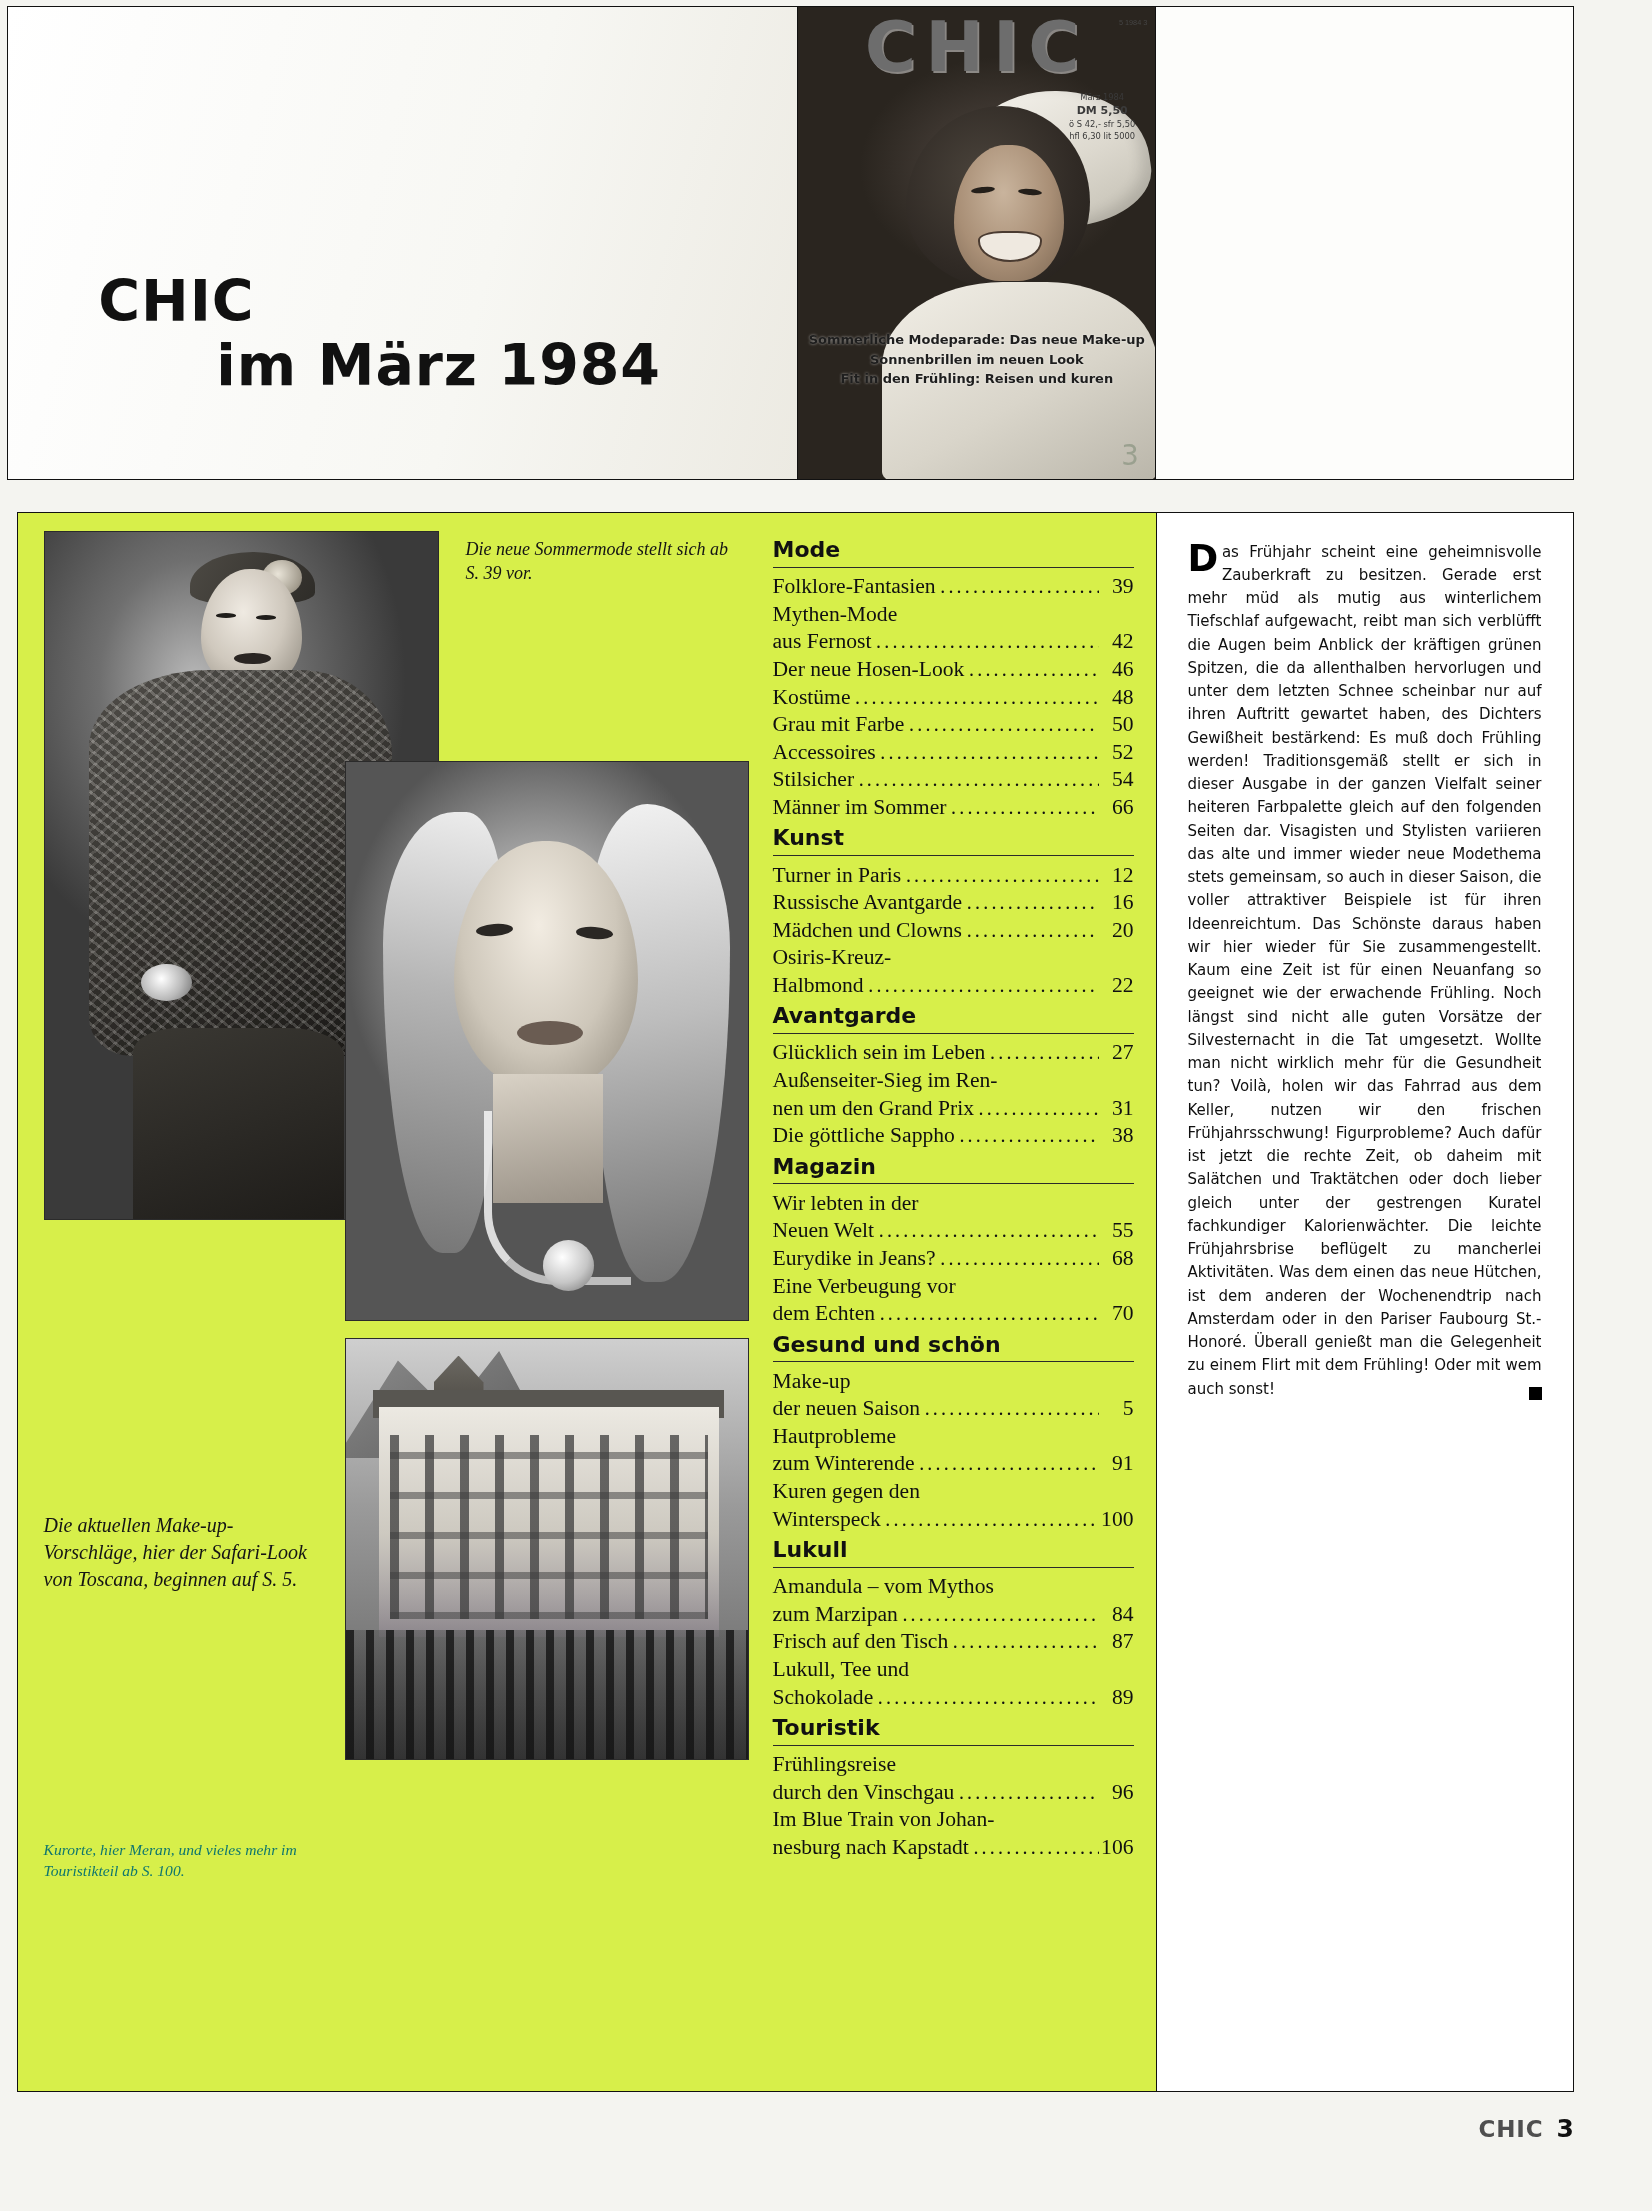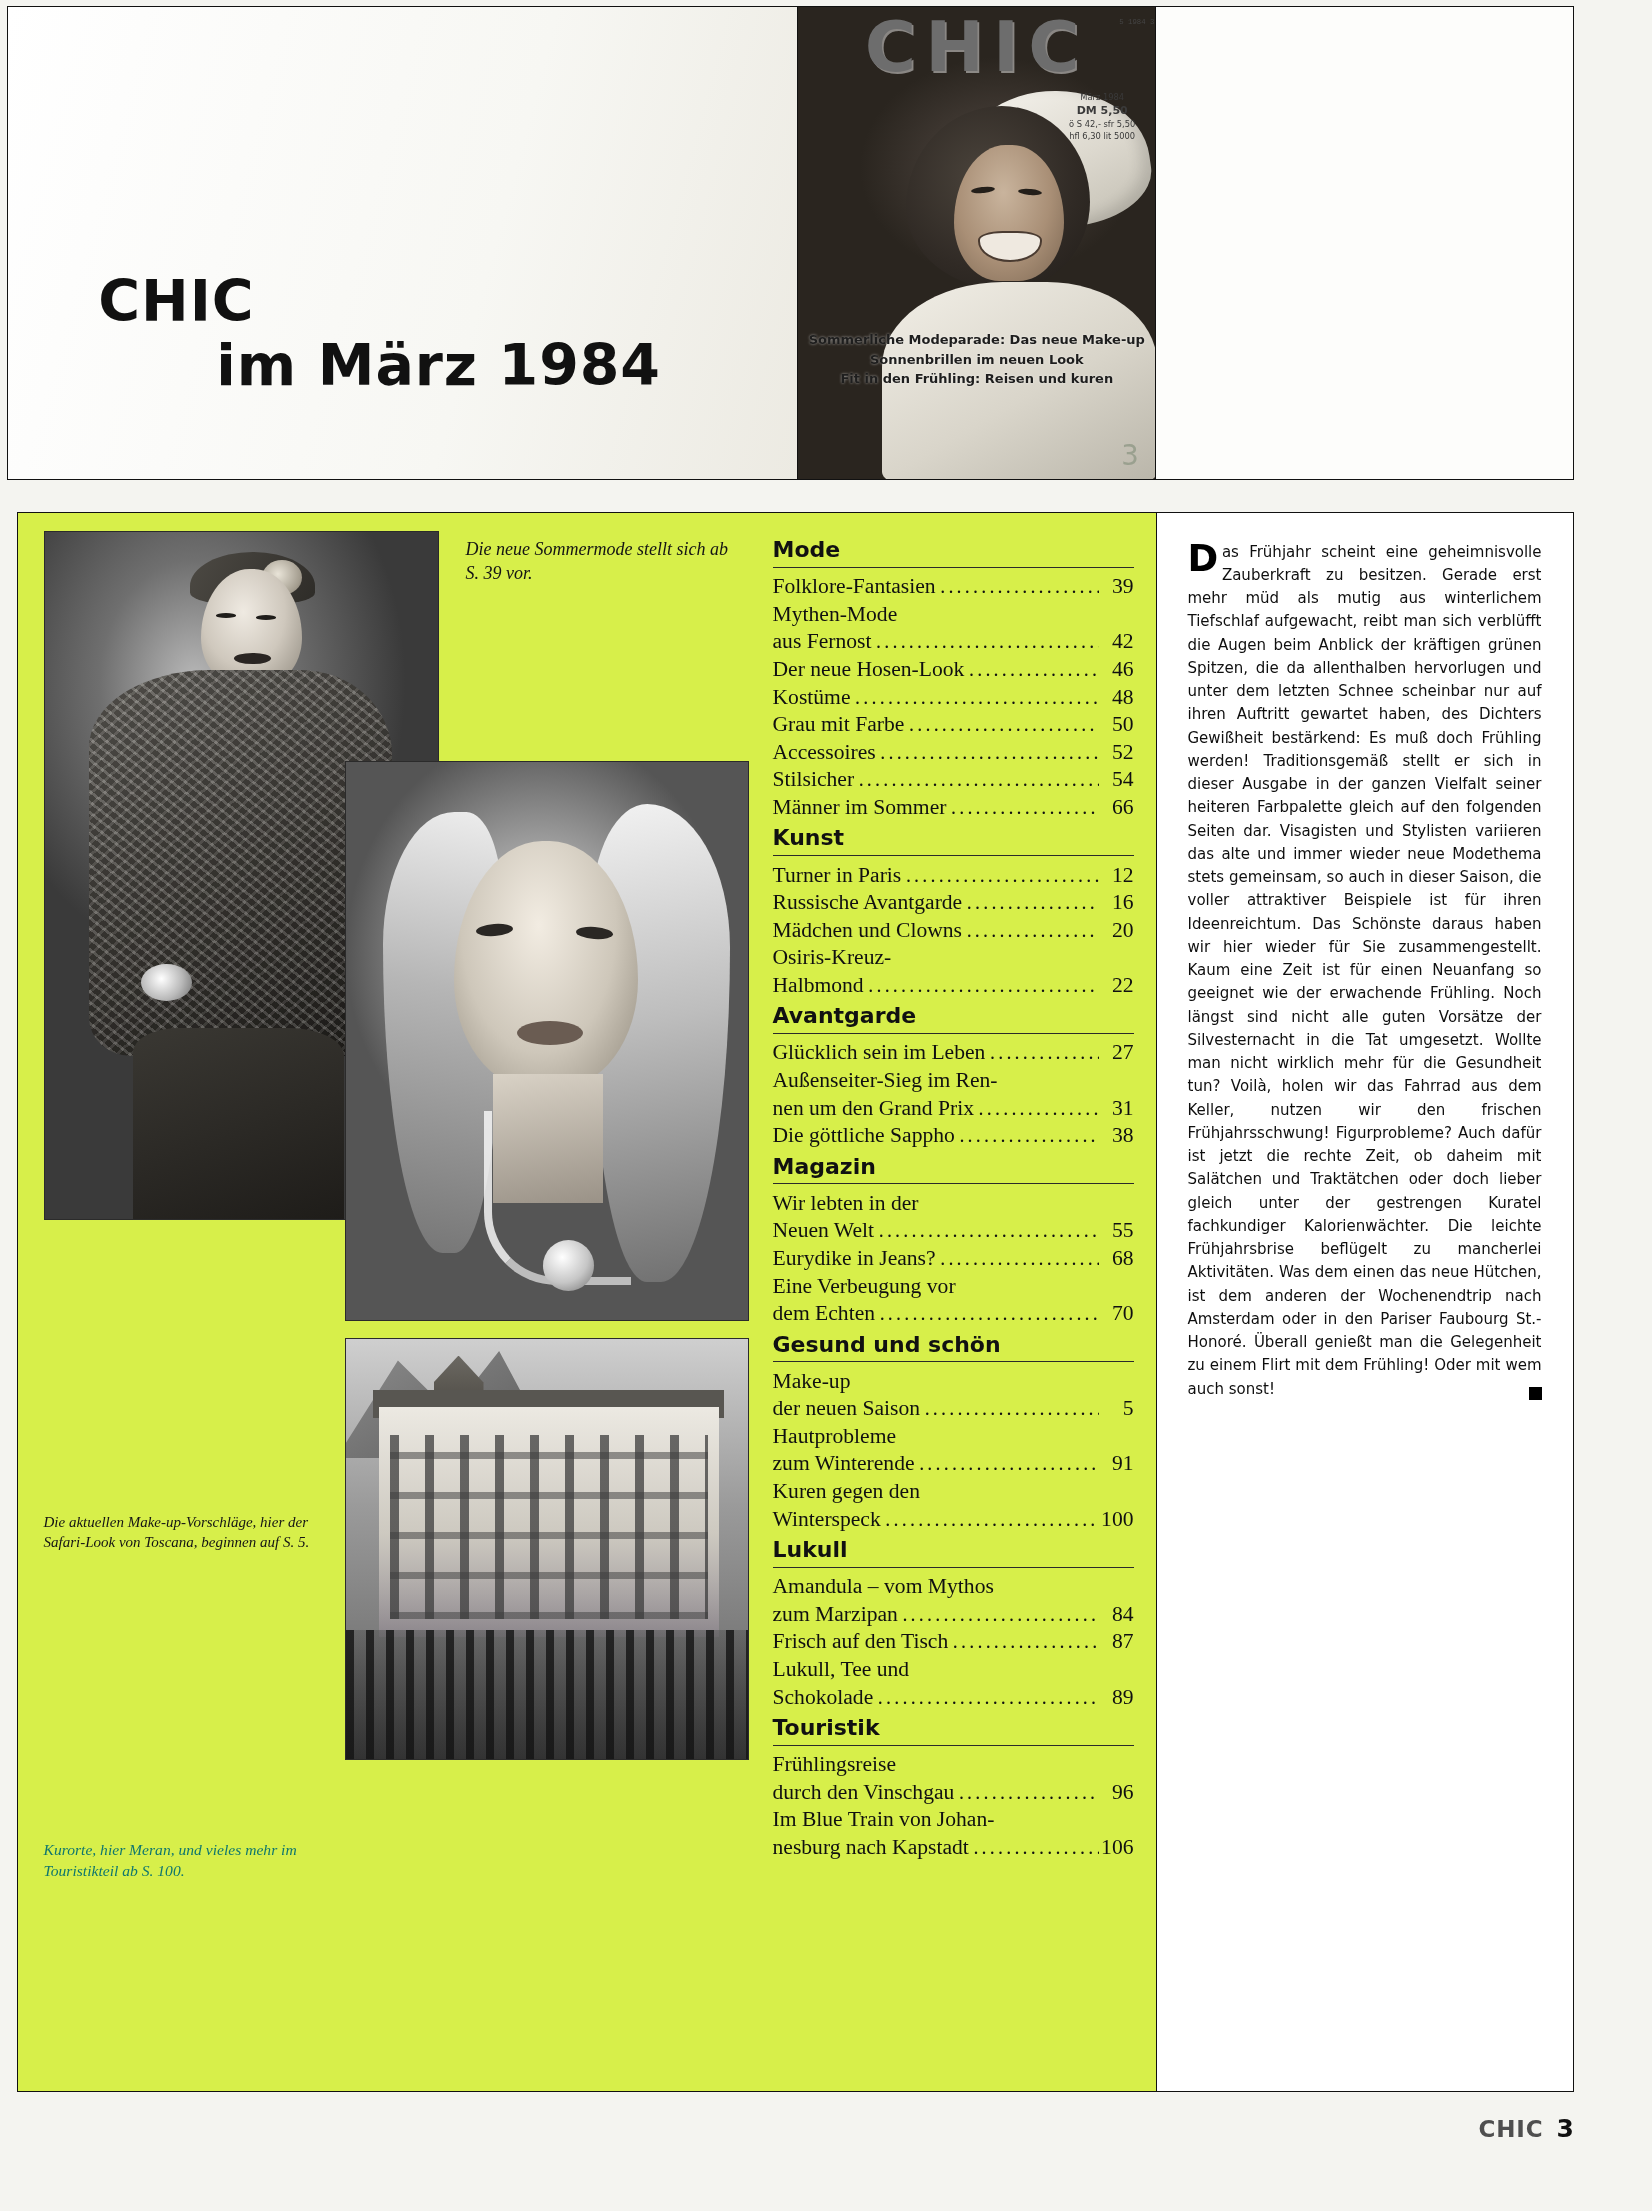--- a/index.html
+++ b/index.html
@@ -73,24 +73,24 @@
     font-family: "DejaVu Sans", sans-serif;
     font-weight: bold;
     font-size: 70px;
     letter-spacing: 9.2px;
     color: #6d6d6d;
     text-shadow: 1.8px 1.8px 0 rgba(255,255,255,.45);
     line-height: .95;
   }
   .cover-barcode {
     position: absolute;
-    top: 11px; right: 1px;
+    top: 11px; right: 8px;
     font-size: 7.3px;
     color: #444;
-    font-family: Liberation Mono, monospace;
+    font-family: Liberation Sans, sans-serif;
   }
   .cover-price {
     position: absolute;
     top: 84px; right: 20px;
     text-align: center;
     font-family: "DejaVu Sans", sans-serif;
     font-size: 8.3px;
     color: #3a3a3a;
     line-height: 1.45;
   }
@@ -382,21 +382,21 @@
       repeating-linear-gradient(90deg, rgba(25,25,25,.85) 0 8.3px, rgba(120,120,120,.25) 8.3px 20px),
       linear-gradient(180deg, rgba(60,60,60,.4) 0%, rgba(20,20,20,.9) 100%);
   }
 
   .cap-mid {
     position: absolute;
     left: 26px; top: 999px;
     width: 275px;
     font-family: "Liberation Serif", serif;
     font-style: italic;
-    font-size: 15px;
+    font-size: 20px;
     line-height: 1.35;
     color: #141414;
   }
   .cap-bot {
     position: absolute;
     left: 26px; top: 1326px;
     width: 275px;
     font-family: "Liberation Serif", serif;
     font-style: italic;
     font-size: 15.6px;

